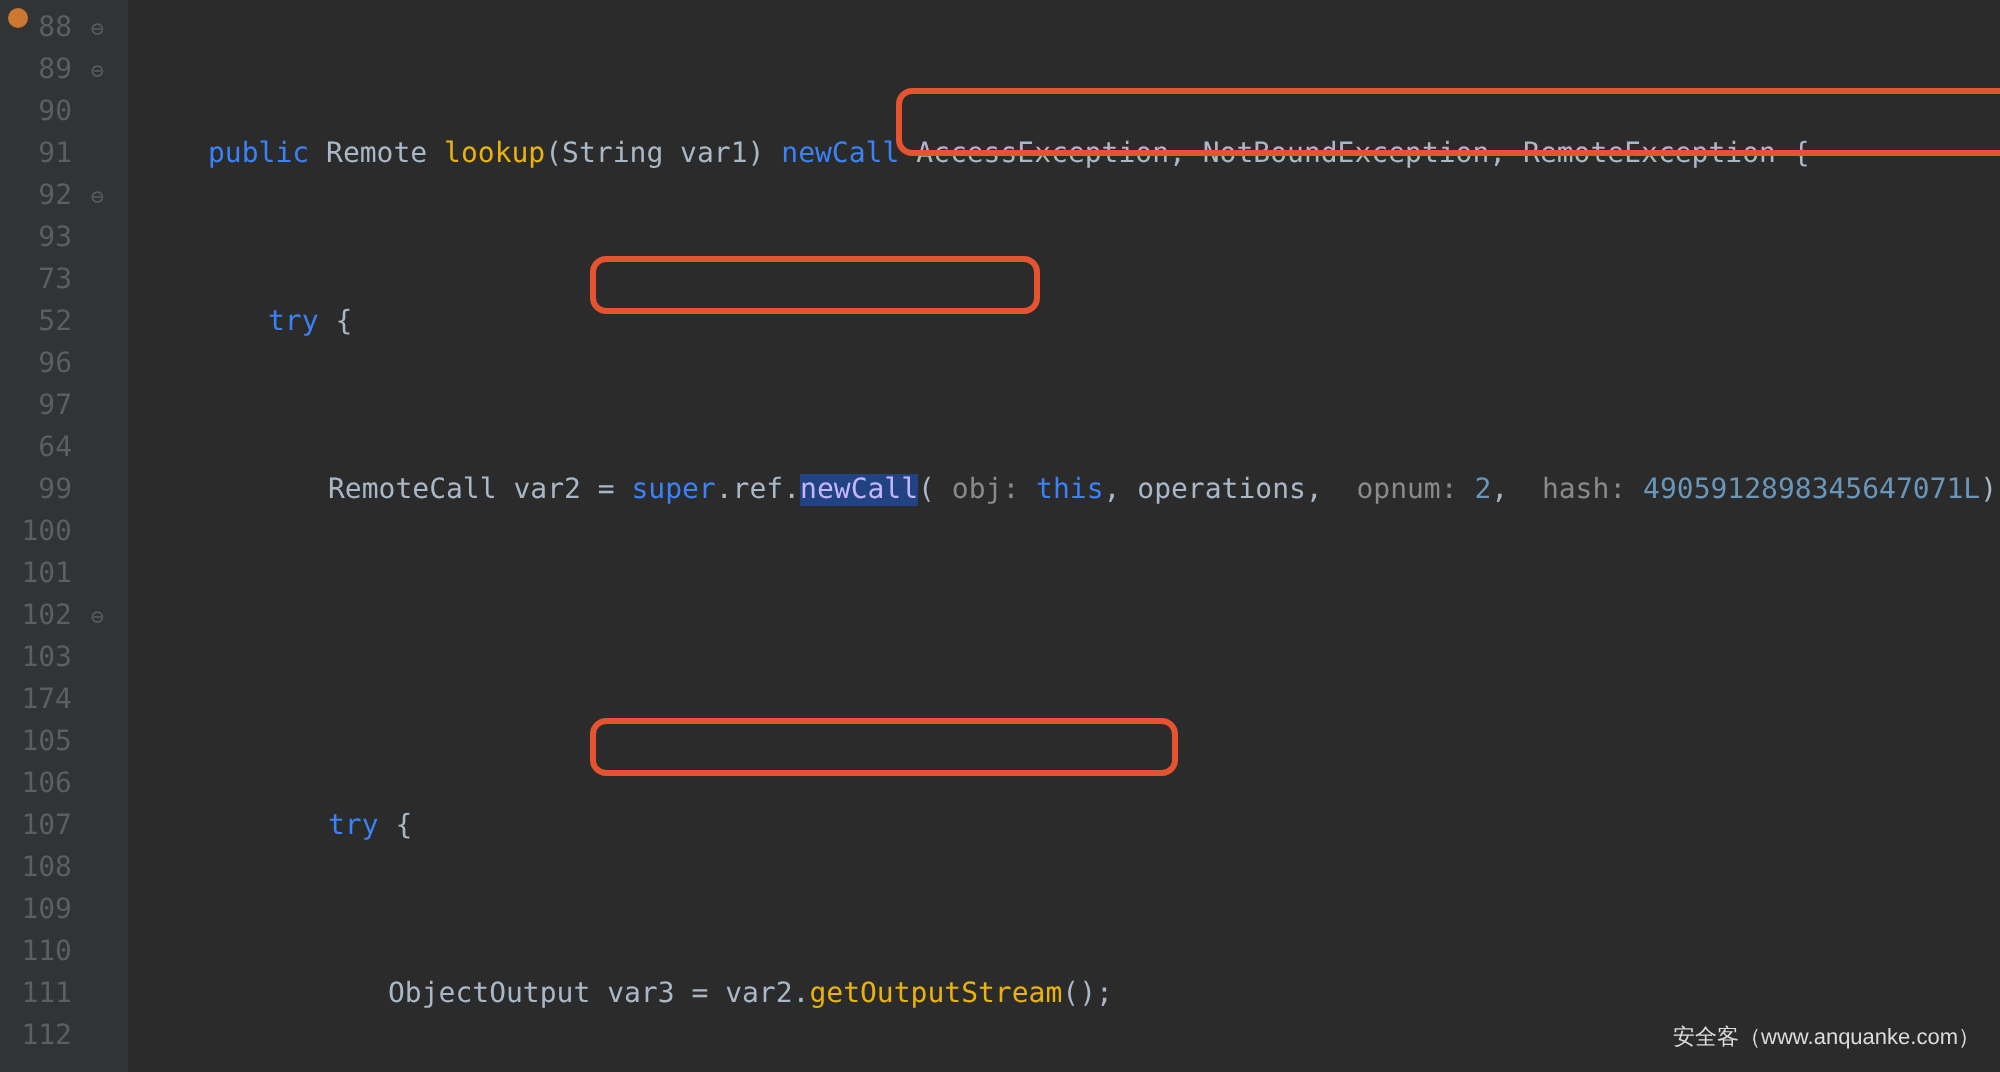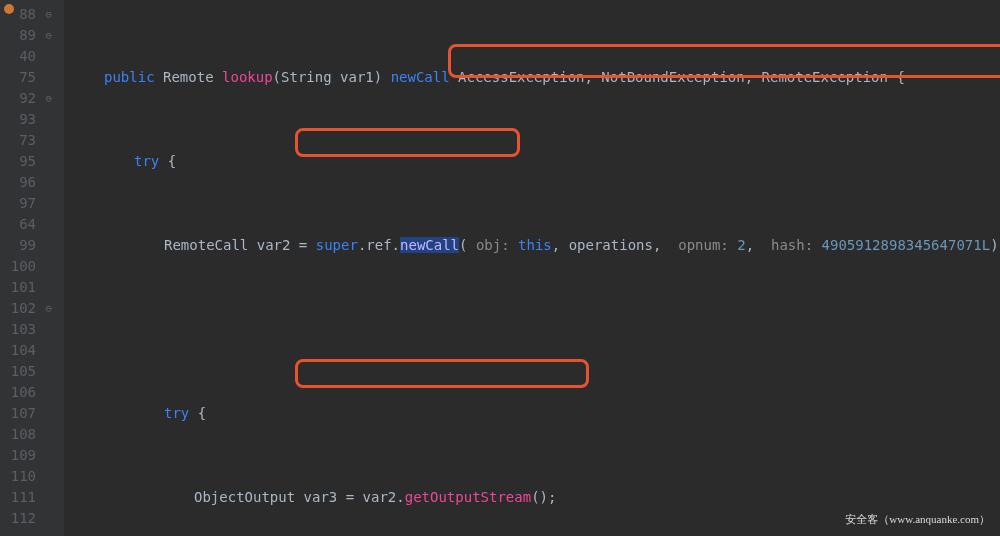--- a/index.html
+++ b/index.html
@@ -44,67 +44,67 @@
     padding: 4px 0 0 0;
     white-space: pre;
     position: relative;
   }
   .code-line { height: 21px; padding-left: 40px; }
   .ind1 { padding-left: 70px; }
   .ind2 { padding-left: 100px; }
   .ind3 { padding-left: 130px; }
 
   .kw   { color: #3b82f6; }
-  .mtd  { color: #ec4899; }
+  .mtd  { color: #eab308; }
   .num  { color: #6897bb; }
   .param{ color: #8a8a8a; font-style: normal; }
   .sel  { background:#214283; color:#c4b5fd; }
 
   .hl-box {
     position: absolute;
     border: 3px solid #e55330;
     border-radius: 8px;
     pointer-events: none;
   }
   .hl1 { left: 384px; top: 44px;  width: 611px; height: 34px; }
   .hl2 { left: 231px; top: 128px; width: 225px; height: 29px; }
   .hl3 { left: 231px; top: 359px; width: 294px; height: 29px; }
 
   .watermark {
     position: absolute;
     right: 10px; bottom: 6px;
     color: #dcdcdc;
     font-size: 11px;
-    font-family: Liberation Serif, serif;
+    font-family: Liberation Sans, sans-serif;
   }
 </style>
 </head>
 <body>
 
 <div class="editor">
   <div class="gutter">
     <span class="circle"></span>
 
   <div class="line-num">88<span class="brace-fold">⊖</span></div>
       <div class="line-num">89<span class="brace-fold">⊖</span></div>
-      <div class="line-num">40</div>
-      <div class="line-num">75</div>
+      <div class="line-num">90</div>
+      <div class="line-num">91</div>
       <div class="line-num">92<span class="brace-fold">⊖</span></div>
       <div class="line-num">93</div>
       <div class="line-num">73</div>
-      <div class="line-num">95</div>
+      <div class="line-num">52</div>
       <div class="line-num">96</div>
       <div class="line-num">97</div>
       <div class="line-num">64</div>
       <div class="line-num">99</div>
       <div class="line-num">100</div>
       <div class="line-num">101</div>
       <div class="line-num">102<span class="brace-fold">⊖</span></div>
       <div class="line-num">103</div>
-      <div class="line-num">104</div>
+      <div class="line-num">174</div>
       <div class="line-num">105</div>
       <div class="line-num">106</div>
       <div class="line-num">107</div>
       <div class="line-num">108</div>
       <div class="line-num">109</div>
       <div class="line-num">110</div>
       <div class="line-num">111</div>
       <div class="line-num">112</div>
     </div>
   <div class="code">

